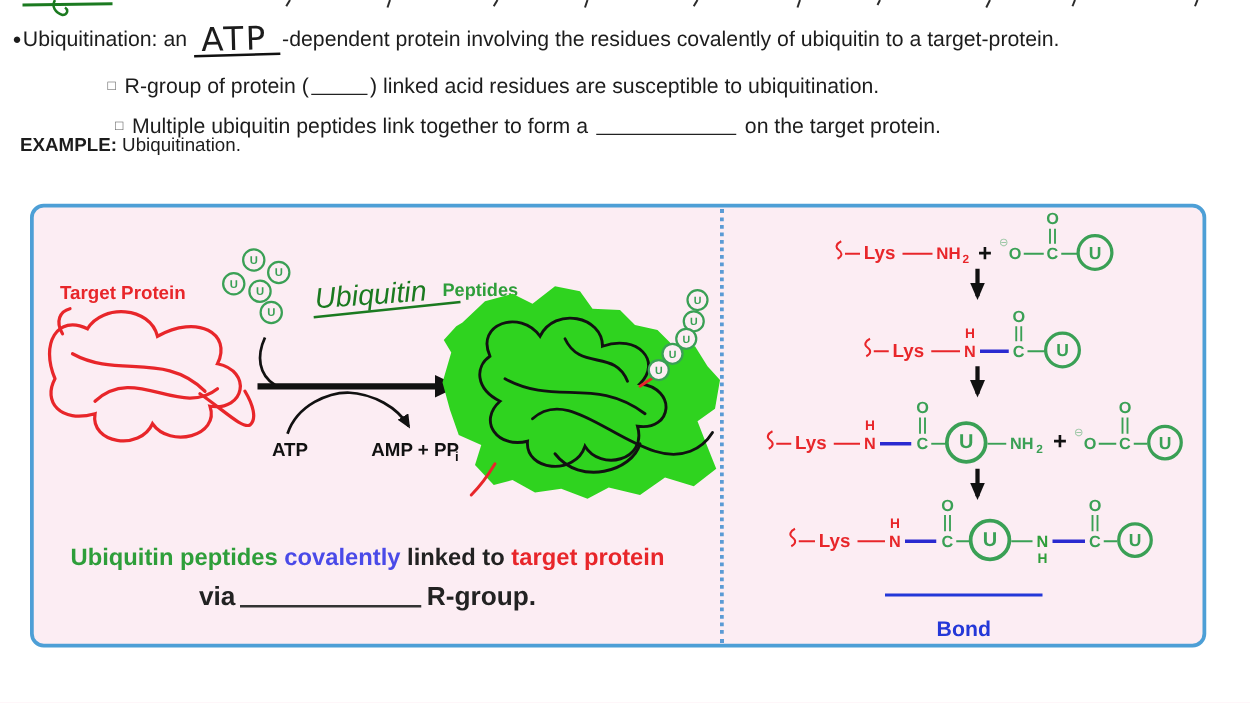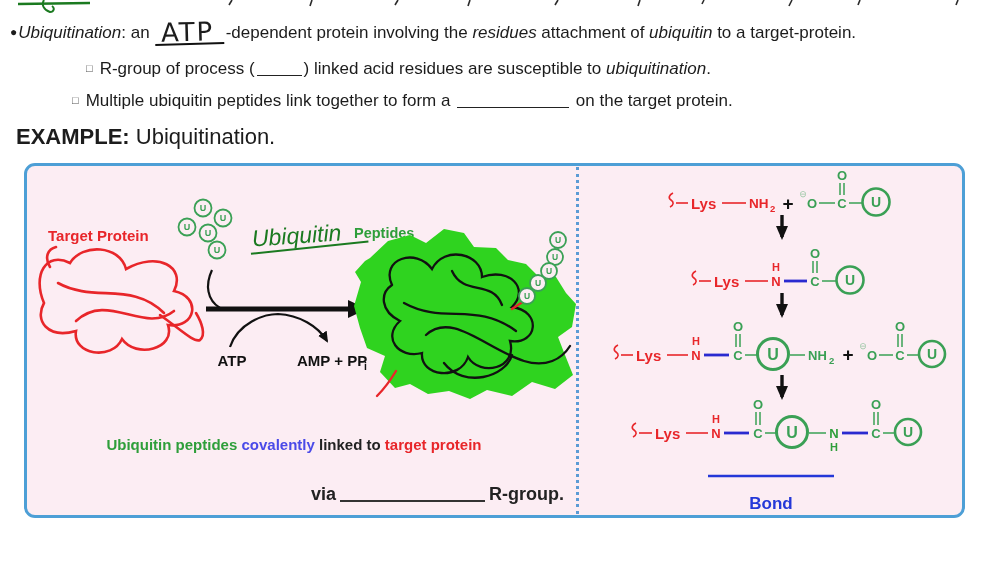--- a/index.html
+++ b/index.html
@@ -5,21 +5,21 @@
   html,body{margin:0;padding:0;}
   body{
     width:1000px;height:562px;position:relative;overflow:hidden;
     background:#ffffff;
     font-family:"Liberation Sans",sans-serif;
     color:#1a1a1a;
   }
   .abs{position:absolute;}
   
   .note-line{position:absolute;font-size:17px;white-space:nowrap;color:#1c1c1c;}
-  .it{font-style:italic;}
+  .it{}
   .bullet-glyph{font-size:12px;position:relative;top:-2px;margin-right:1px;}
   .sq-glyph{font-size:11px;color:#555;margin-right:7px;position:relative;top:-2px;}
   .hand-atp{
     display:inline-block;
     font-family:"DejaVu Sans",sans-serif;
     font-size:26px;line-height:22px;letter-spacing:2px;
     border-bottom:2px solid #111;
     padding:0 10px 0 6px;margin:0 1px;
     transform:rotate(-1.5deg);position:relative;top:3px;
   }
@@ -35,23 +35,23 @@
     position:absolute;left:24px;top:163px;width:941px;height:355px;
     box-sizing:border-box;background:#fcedf3;
     border:3px solid #4d9fd6;border-radius:11px;
   }
   .divider{
     position:absolute;left:576px;top:167px;height:347px;width:0;
     border-left:3px dotted #5b9bd5;
   }
   
   .cap1{position:absolute;left:24px;top:436px;width:540px;text-align:center;
-        font-size:15px;font-weight:bold;white-space:nowrap;}
-  .cap2{position:absolute;left:24px;top:466px;width:540px;text-align:right;
-        font-size:18px;font-weight:bold;white-space:nowrap;margin-top:18px;}
+        font-size:19px;font-weight:bold;white-space:nowrap;}
+  .cap2{position:absolute;left:24px;top:466px;width:540px;text-align:center;
+        font-size:21px;font-weight:bold;white-space:nowrap;}
   .c-green{color:#2e9e3a;} .c-blue{color:#4a4ae8;} .c-black{color:#222;} .c-red{color:#e8262a;}
   .cap-blank{display:inline-block;width:145px;height:15px;border-bottom:2px solid #333;
              vertical-align:-2px;margin:0 4px;}
   svg text{font-family:"Liberation Sans",sans-serif;}
 </style>
 </head>
 <body>
 
 <svg class="abs" style="left:0;top:0" width="1000" height="15">
   <path d="M18,4 L90,3" stroke="#1b7a20" stroke-width="2.4" fill="none"></path>
@@ -64,32 +64,32 @@
       <path d="M558,0 L555,5"></path>
       <path d="M640,0 L638,6"></path>
     <path d="M704,0 L702,4"></path>
       <path d="M792,0 L789,6"></path>
       <path d="M860,0 L858,5"></path>
     <path d="M958,0 L956,5"></path>
   </g>
 </svg>
 
 <div class="note-line" style="left:10px;top:18px">
-  <span class="bullet-glyph">●</span><span class="it">Ubiquitination</span><span>: an </span><span class="hand-atp">ATP</span><span>-dependent protein involving the </span><span class="it">residues</span><span> attachment of </span><span class="it">ubiquitin</span><span> to a target-protein.</span>
+  <span class="bullet-glyph">●</span><span class="it">Ubiquitination</span><span>: an </span><span class="hand-atp">ATP</span><span>-dependent protein involving the </span><span class="it">residues</span><span> covalently of </span><span class="it">ubiquitin</span><span> to a target-protein.</span>
 </div>
 
 <div class="note-line" style="left:86px;top:59px">
-  <span class="sq-glyph">□</span><span>R-group of process (</span><span class="blank b1"></span><span>) linked acid residues are susceptible to </span><span class="it">ubiquitination</span><span>.</span>
-</div>
-
-<div class="note-line" style="left:72px;top:91px">
+  <span class="sq-glyph">□</span><span>R-group of protein (</span><span class="blank b1"></span><span>) linked acid residues are susceptible to </span><span class="it">ubiquitination</span><span>.</span>
+</div>
+
+<div class="note-line" style="left:92px;top:91px">
   <span class="sq-glyph">□</span><span>Multiple ubiquitin peptides link together to form a </span><span class="blank b2"></span><span> on the target protein.</span>
 </div>
 
-<div class="note-line" style="left:16px;top:124px;font-size:22px">
+<div class="note-line" style="left:16px;top:108px;font-size:15px">
   <span class="example-label">EXAMPLE:</span><span> Ubiquitination.</span>
 </div>
 
 <div class="panel"></div>
 <div class="divider"></div>
 
 <svg class="abs" style="left:24px;top:163px" width="554" height="355" viewBox="0 0 554 355">
   <defs>
     <marker id="ahSmall" markerUnits="userSpaceOnUse" markerWidth="11" markerHeight="10" refX="9" refY="5" orient="auto">
       <path d="M0,0 L11,5 L0,10 z" fill="#111"></path>

